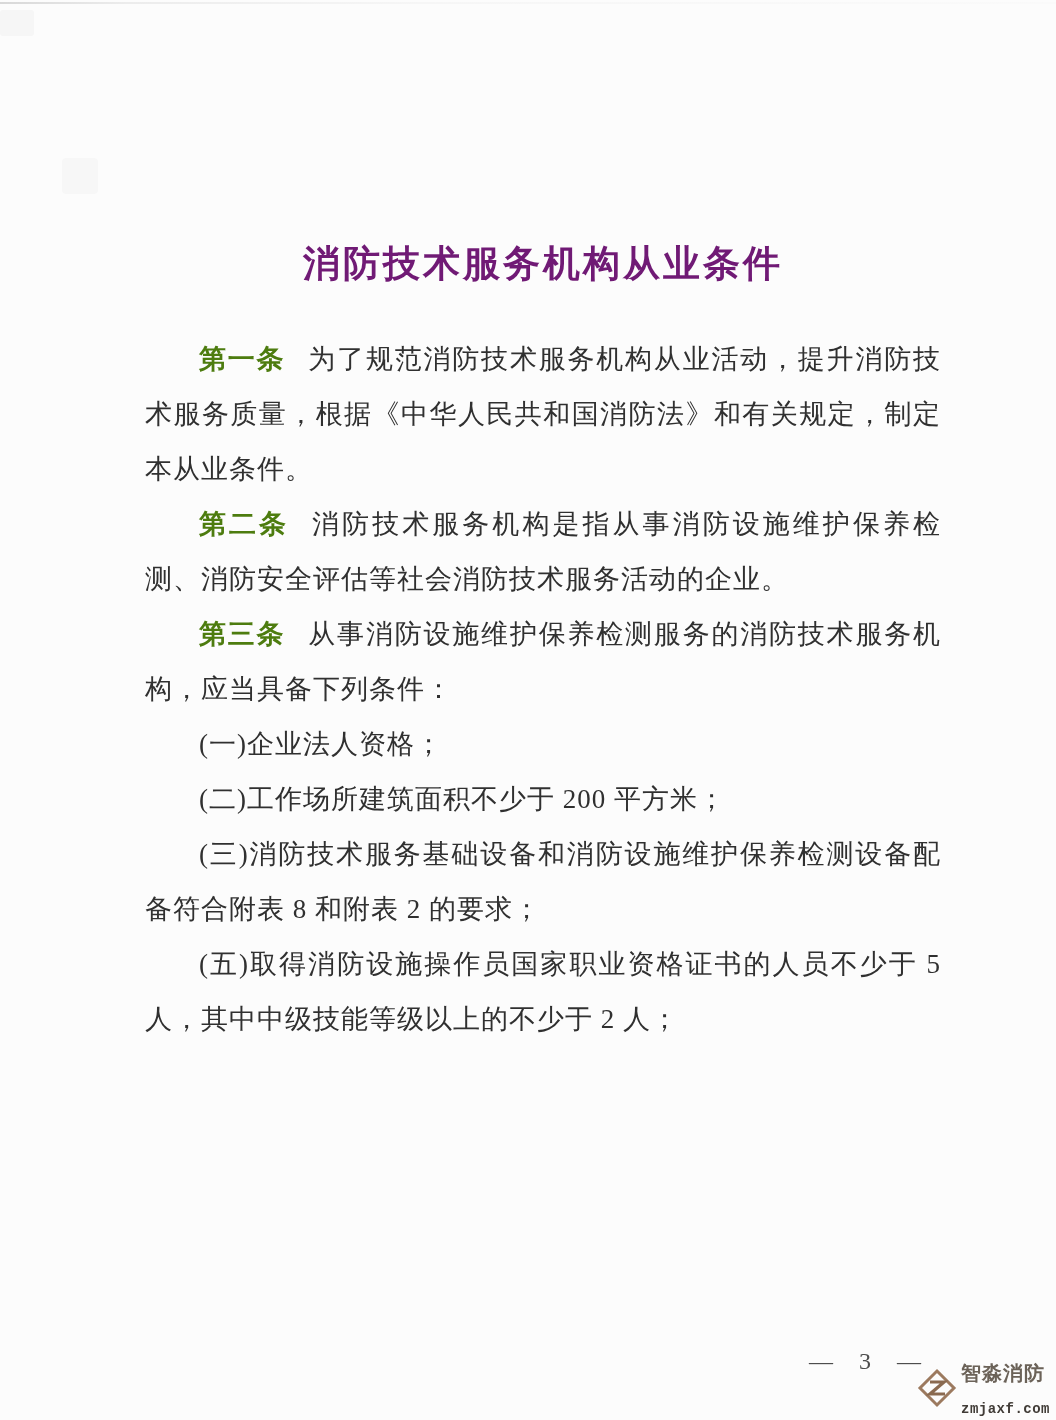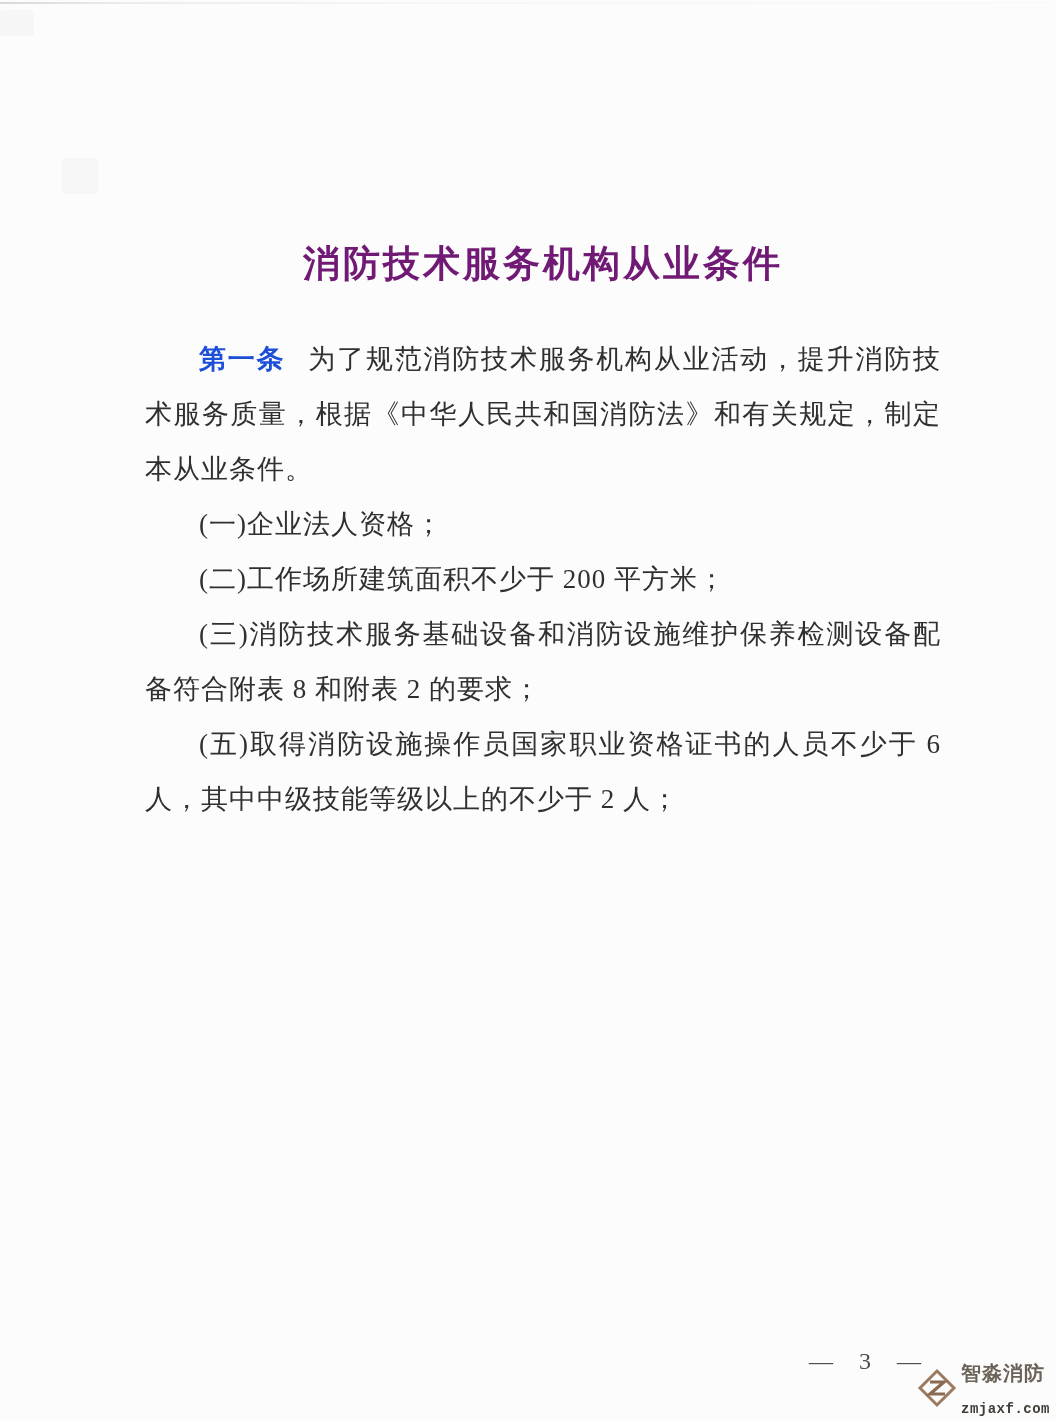--- a/index.html
+++ b/index.html
@@ -61,21 +61,21 @@
     letter-spacing: 1px;
     color: #303030;
     text-align: justify;
     text-indent: 2em;
     margin: 0;
   }
 
   .article-label {
     font-family: "Liberation Sans", "DejaVu Sans", sans-serif;
     font-weight: 700;
-    color: #1d4ed8;
+    color: #4d7c0f;
     margin-right: 0.85em;
   }
   .article-label:empty {
     display: none;
     margin: 0;
   }
 
   .page-number {
     position: absolute;
     left: 790px;
@@ -125,38 +125,44 @@
 <div class="scan-patch-b"></div>
 
 <div class="content">
 
   <h1 class="doc-title">消防技术服务机构从业条件</h1>
 
   <p class="paragraph">
     <span class="article-label">第一条</span><span>为了规范消防技术服务机构从业活动，提升消防技术服务质量，根据《中华人民共和国消防法》和有关规定，制定本从业条件。</span>
   </p>
 
+  <p class="paragraph">
+    <span class="article-label">第二条</span><span>消防技术服务机构是指从事消防设施维护保养检测、消防安全评估等社会消防技术服务活动的企业。</span>
+  </p>
 
 
+  <p class="paragraph">
+    <span class="article-label">第三条</span><span>从事消防设施维护保养检测服务的消防技术服务机构，应当具备下列条件：</span>
+  </p>
 
   <p class="paragraph">
     <span>(一)企业法人资格；</span>
   </p>
 
   <p class="paragraph">
     <span>(二)工作场所建筑面积不少于 200 平方米；</span>
   </p>
 
   <p class="paragraph">
     <span>(三)消防技术服务基础设备和消防设施维护保养检测设备配备符合附表 8 和附表 2 的要求；</span>
   </p>
 
 
   <p class="paragraph">
-    <span>(五)取得消防设施操作员国家职业资格证书的人员不少于 6 人，其中中级技能等级以上的不少于 2 人；</span>
+    <span>(五)取得消防设施操作员国家职业资格证书的人员不少于 5 人，其中中级技能等级以上的不少于 2 人；</span>
   </p>
 
 
 </div>
 
 <div class="page-number">— 3 —</div>
 
 <div class="watermark">
   <span>
     <svg width="40" height="40" viewBox="0 0 40 40">

